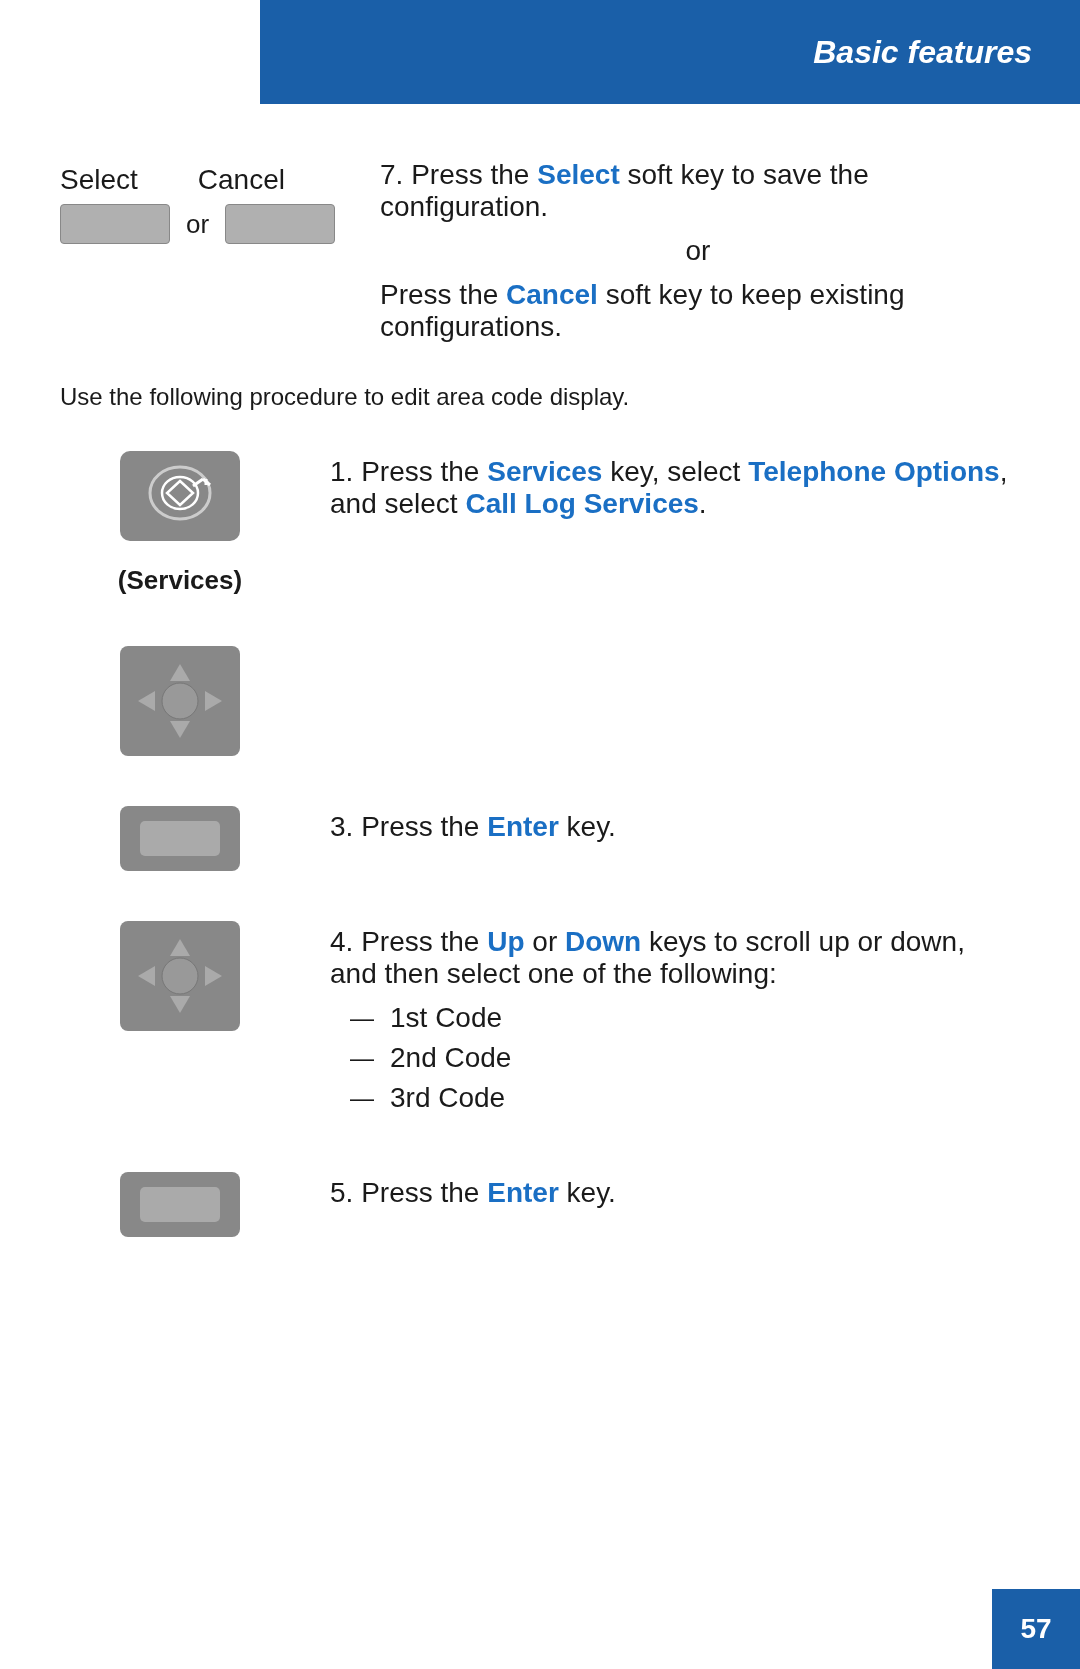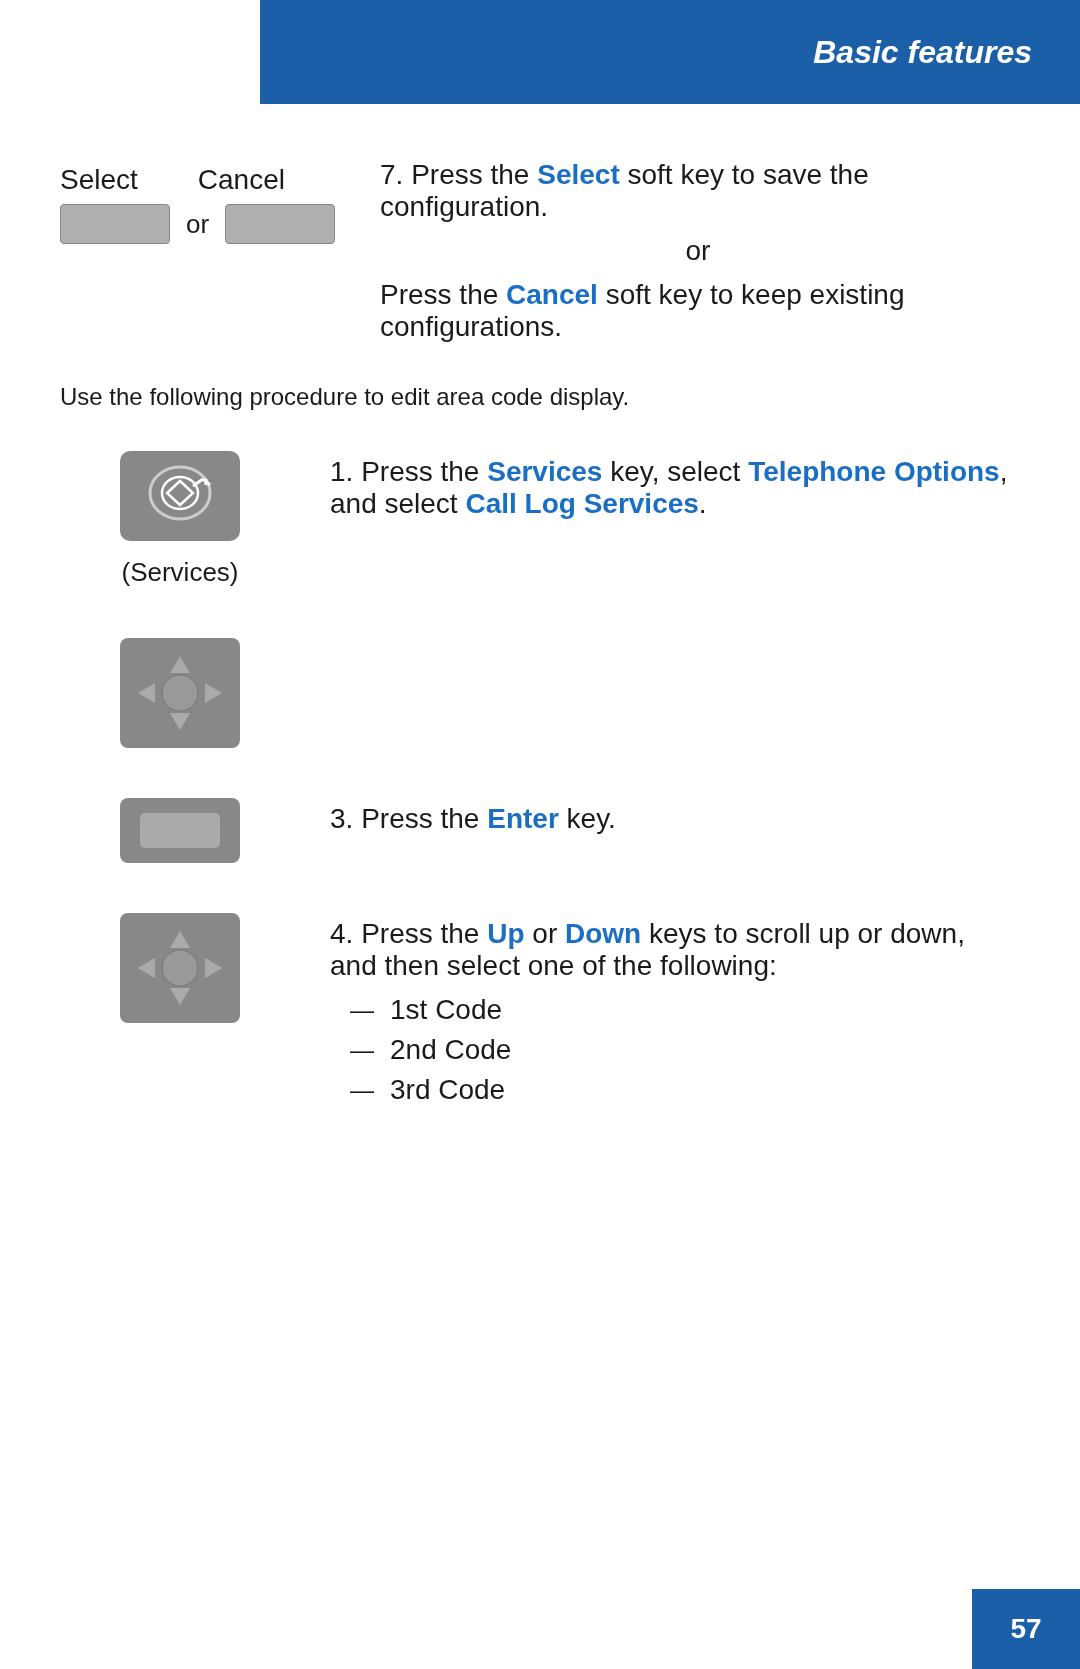--- a/index.html
+++ b/index.html
@@ -126,21 +126,22 @@
       min-width: 240px;
       display: flex;
       flex-direction: column;
       align-items: center;
       margin-right: 30px;
     }
 
     .icon-label {
       font-size: 26px;
       color: #1a1a1a;
-      margin-top: 16px;
+      margin-top: 24px;
+      font-weight: bold;
     }
 
     .step-text-content {
       flex: 1;
       padding-top: 5px;
     }
 
     
     .code-list {
       list-style: none;
@@ -160,21 +161,21 @@
     .dash {
       font-size: 24px;
       color: #1a1a1a;
     }
 
     
     .footer {
       position: absolute;
       bottom: 0;
       right: 0;
-      width: 108px;
+      width: 88px;
       height: 80px;
       background: #1a5fa8;
       display: flex;
       align-items: center;
       justify-content: center;
     }
 
     .page-number {
       color: #ffffff;
       font-size: 28px;
@@ -292,18 +293,30 @@
             <span>2nd Code</span>
           </li>
         <li>
             <span class="dash">—</span>
             <span>3rd  Code</span>
           </li>
       </ul>
     </div>
   </div>
 
+  <div class="step-row">
+    <div class="icon-area">
+      <svg width="120" height="65" viewBox="0 0 120 65" class="icon-svg">
+        <rect width="120" height="65" rx="8" fill="#888888"></rect>
+        <rect x="20" y="15" width="80" height="35" rx="5" fill="#aaaaaa"></rect>
+      </svg>
+    </div>
+    <div class="step-text-content">
+      <span>5.</span>
+      <span>Press the </span><span class="highlight-blue">Enter</span><span> key.</span>
+    </div>
+  </div>
 
 </div>
 
 <div class="footer">
   <span class="page-number">57</span>
 </div>
 
 </body></html>

